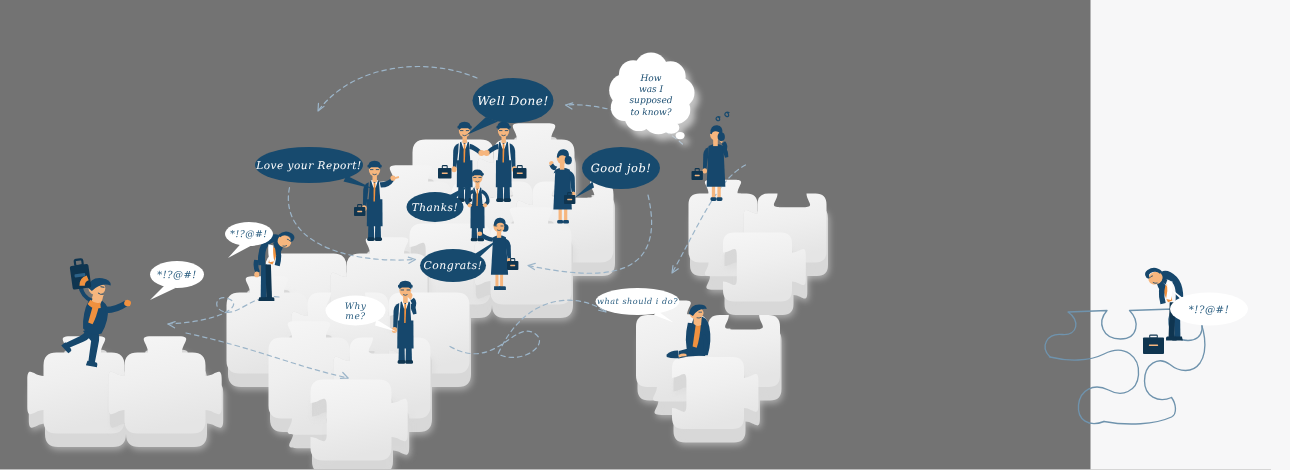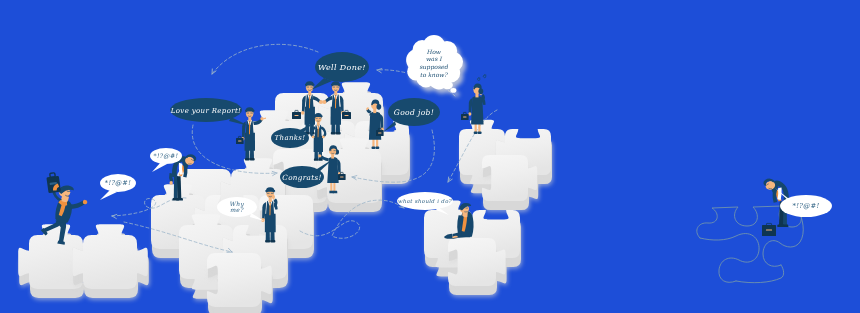--- a/index.html
+++ b/index.html
@@ -1,18 +1,18 @@
 <!DOCTYPE html>
 <html><head>
 <meta charset="utf-8">
 <style>
   html,body{margin:0;padding:0;background:#f7f7f8;}
   body{width:860px;height:313px;overflow:hidden;
        font-family:"DejaVu Sans",sans-serif;}
-  #stage{position:relative;width:860px;height:313px;background:#1d4ed8;}
+  #stage{position:relative;width:727px;height:313px;background:#737373;}
   svg.scene{position:absolute;left:0;top:0;width:860px;height:313px;display:block;}
   text{white-space:pre;}
 </style>
 </head>
 <body>
 <div id="stage">
 <svg class="scene" width="860" height="313" viewBox="0 0 860 313">
 <defs>
         <filter id="blur2" x="-40%" y="-40%" width="180%" height="180%">
           <feGaussianBlur stdDeviation="2.2"></feGaussianBlur>

